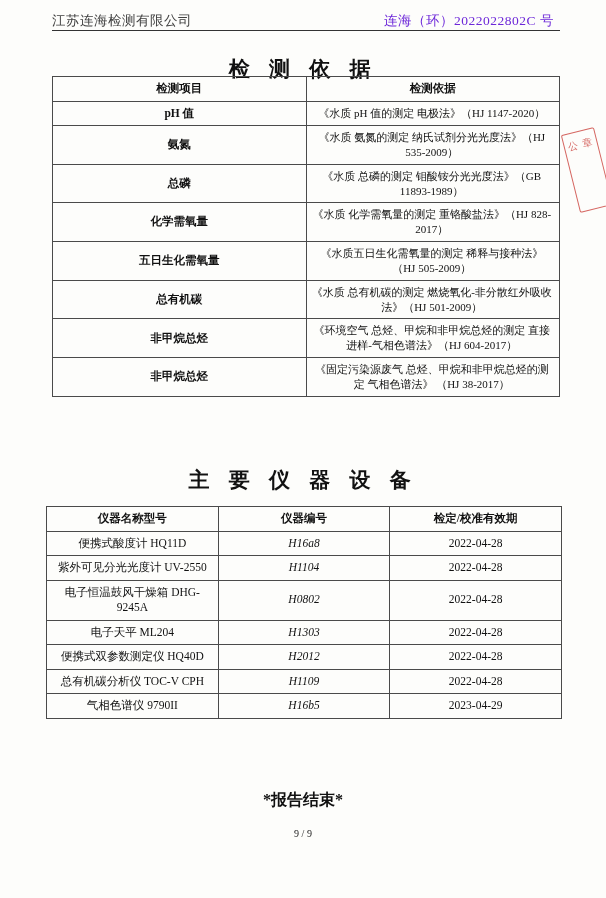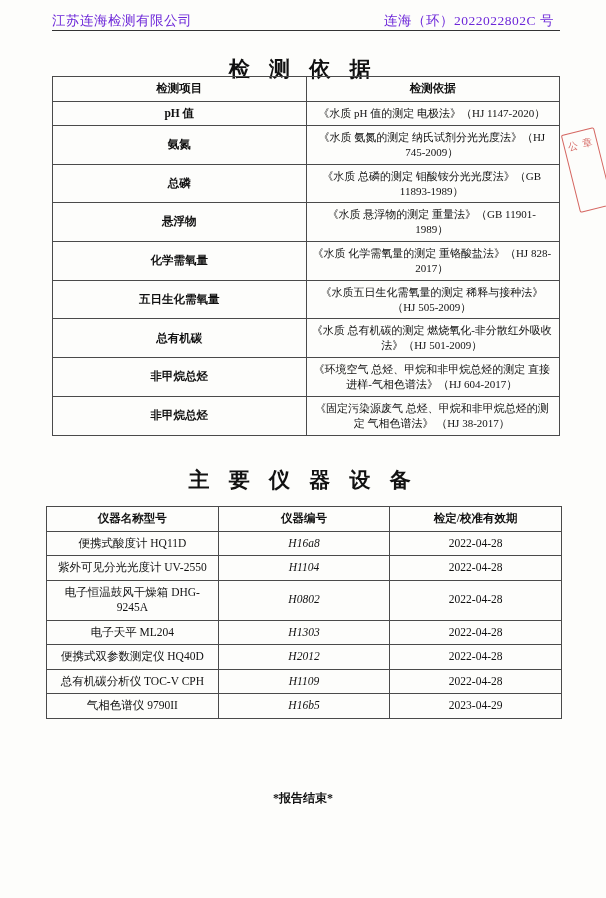--- a/index.html
+++ b/index.html
@@ -20,21 +20,21 @@
     position: absolute;
     top: 12px;
     left: 52px;
     width: 510px;
     display: flex;
     align-items: baseline;
     font-size: 13.5px;
     letter-spacing: 0.5px;
   }
   .header-company {
-    color: #6d28d9;
+    color: #404040;
     white-space: nowrap;
   }
   .header-spacer { flex: 1; }
   .header-code {
     color: #6d28d9;
     white-space: nowrap;
     padding-right: 8px;
   }
   .header-rule {
     position: absolute;
@@ -97,21 +97,21 @@
   #table-equip td.name { width: 232px; font-size: 11.5px; }
   #table-equip td.code { width: 140px; font-size: 11.5px; font-style: italic; }
   #table-equip td.valid { font-size: 11.5px; }
 
   .report-end {
     position: absolute;
     top: 790px;
     left: 0;
     width: 606px;
     text-align: center;
-    font-size: 12px;
+    font-size: 16px;
     font-weight: bold;
   }
   .page-number {
     position: absolute;
     top: 828px;
     left: 0;
     width: 606px;
     text-align: center;
     font-size: 10px;
     color: #222;
@@ -164,29 +164,25 @@
         <th class="basis">检测依据</th>
       </tr>
     </thead>
     <tbody>
       <tr>
         <td class="item">pH 值</td>
         <td class="basis">《水质 pH 值的测定 电极法》（HJ 1147-2020）</td>
       </tr>
       <tr>
         <td class="item">氨氮</td>
-        <td class="basis">《水质 氨氮的测定 纳氏试剂分光光度法》（HJ 745-2009）</td>
+        <td class="basis">《水质 氨氮的测定 纳氏试剂分光光度法》（HJ 535-2009）</td>
       </tr>
       <tr>
         <td class="item">总磷</td>
         <td class="basis">《水质 总磷的测定 钼酸铵分光光度法》（GB 11893-1989）</td>
-      </tr>
-      <tr>
-        <td class="item">悬浮物</td>
-        <td class="basis">《水质 悬浮物的测定 重量法》（GB 11901-1989）</td>
       </tr>
       <tr>
         <td class="item">化学需氧量</td>
         <td class="basis">《水质 化学需氧量的测定 重铬酸盐法》（HJ 828-2017）</td>
       </tr>
       <tr>
         <td class="item">五日生化需氧量</td>
         <td class="basis">《水质五日生化需氧量的测定 稀释与接种法》（HJ 505-2009）</td>
       </tr>
       <tr>
@@ -247,19 +243,20 @@
       </tr>
       <tr>
         <td class="name">气相色谱仪 9790II</td>
         <td class="code">H16b5</td>
         <td class="valid">2023-04-29</td>
       </tr>
     </tbody>
   </table>
 
   <div class="report-end">*报告结束*</div>
+  <div class="page-number">9 / 9</div>
 
   <div class="stamp">
     <div class="stamp-box"></div>
     <div class="stamp-text">公 章</div>
   </div>
 
 </div>
 
 </body></html>

